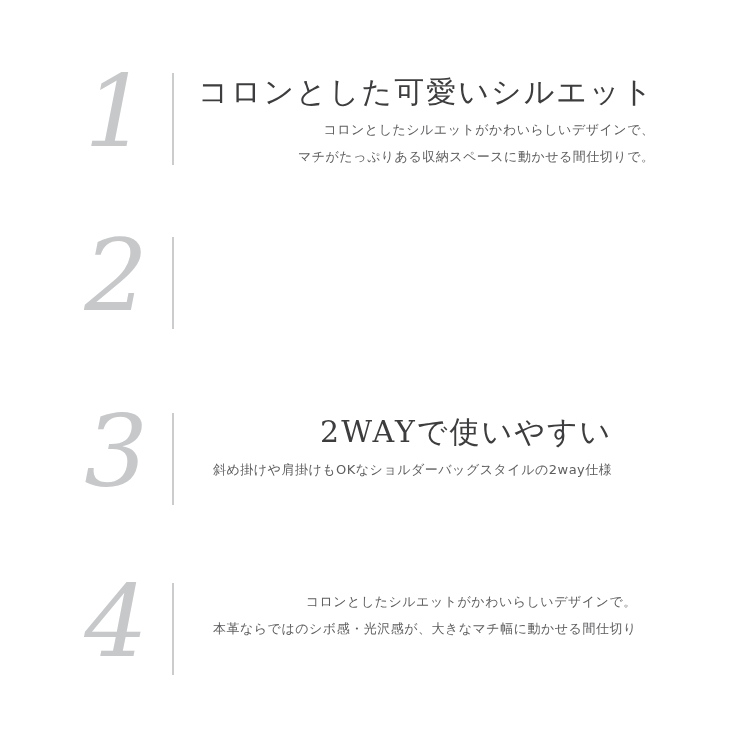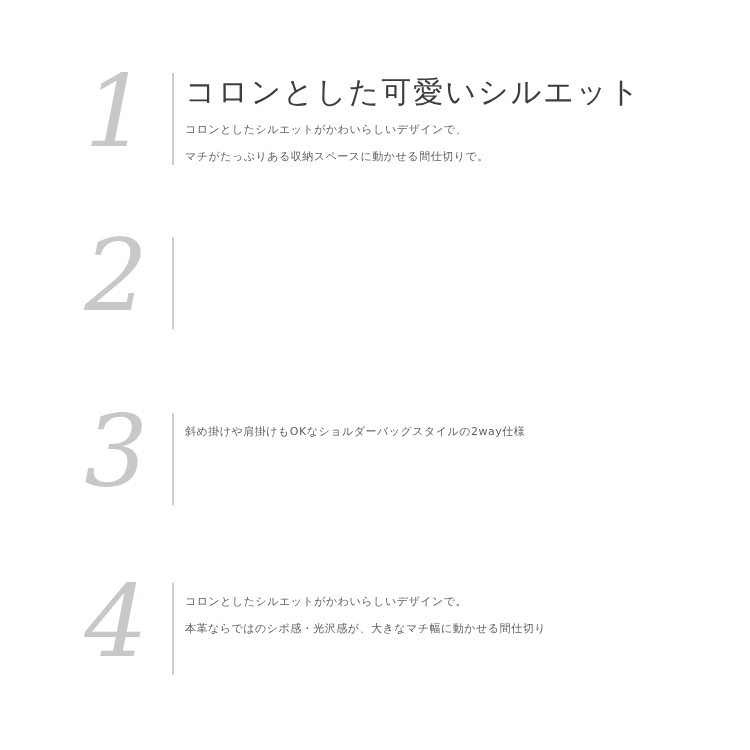--- a/index.html
+++ b/index.html
@@ -45,42 +45,44 @@
     top: -7px;
     flex: 0 0 auto;
   }
   .divider {
     width: 2px;
     height: 92px;
     background: var(--divider);
     flex: 0 0 auto;
   }
   .content {
-    padding-left: 11px;
+    padding-left: 24px;
     flex: 0 0 auto;
+    text-align: right;
   }
   .heading {
     font-family: "DejaVu Serif", "Liberation Serif", serif;
     font-weight: 500;
     font-size: 30px;
     line-height: 38px;
     letter-spacing: 2px;
     color: var(--heading);
     white-space: nowrap;
   }
   .body-text {
     margin-top: 5px;
   }
   .body-line {
     font-family: "DejaVu Sans", "Liberation Sans", sans-serif;
-    font-size: 11px;
+    font-size: 13px;
     line-height: 27px;
     letter-spacing: 0.5px;
     color: var(--body);
     white-space: nowrap;
+    margin-left: 15px;
   }
 </style>
 </head>
 <body>
 
 <div class="page">
 
   <section class="feature f1">
     <div class="num">1</div>
     <div class="divider"></div>
@@ -95,20 +97,21 @@
 
   <section class="feature f2">
     <div class="num">2</div>
     <div class="divider"></div>
   </section>
 
   <section class="feature f3">
     <div class="num">3</div>
     <div class="divider"></div>
     <div class="content">
+      <h2 class="heading">2WAYで使いやすい</h2>
       <div class="body-text">
         <p class="body-line">斜め掛けや肩掛けもOKなショルダーバッグスタイルの2way仕様</p>
       </div>
     </div>
   </section>
 
   <section class="feature f4">
     <div class="num">4</div>
     <div class="divider"></div>
     <div class="content">

